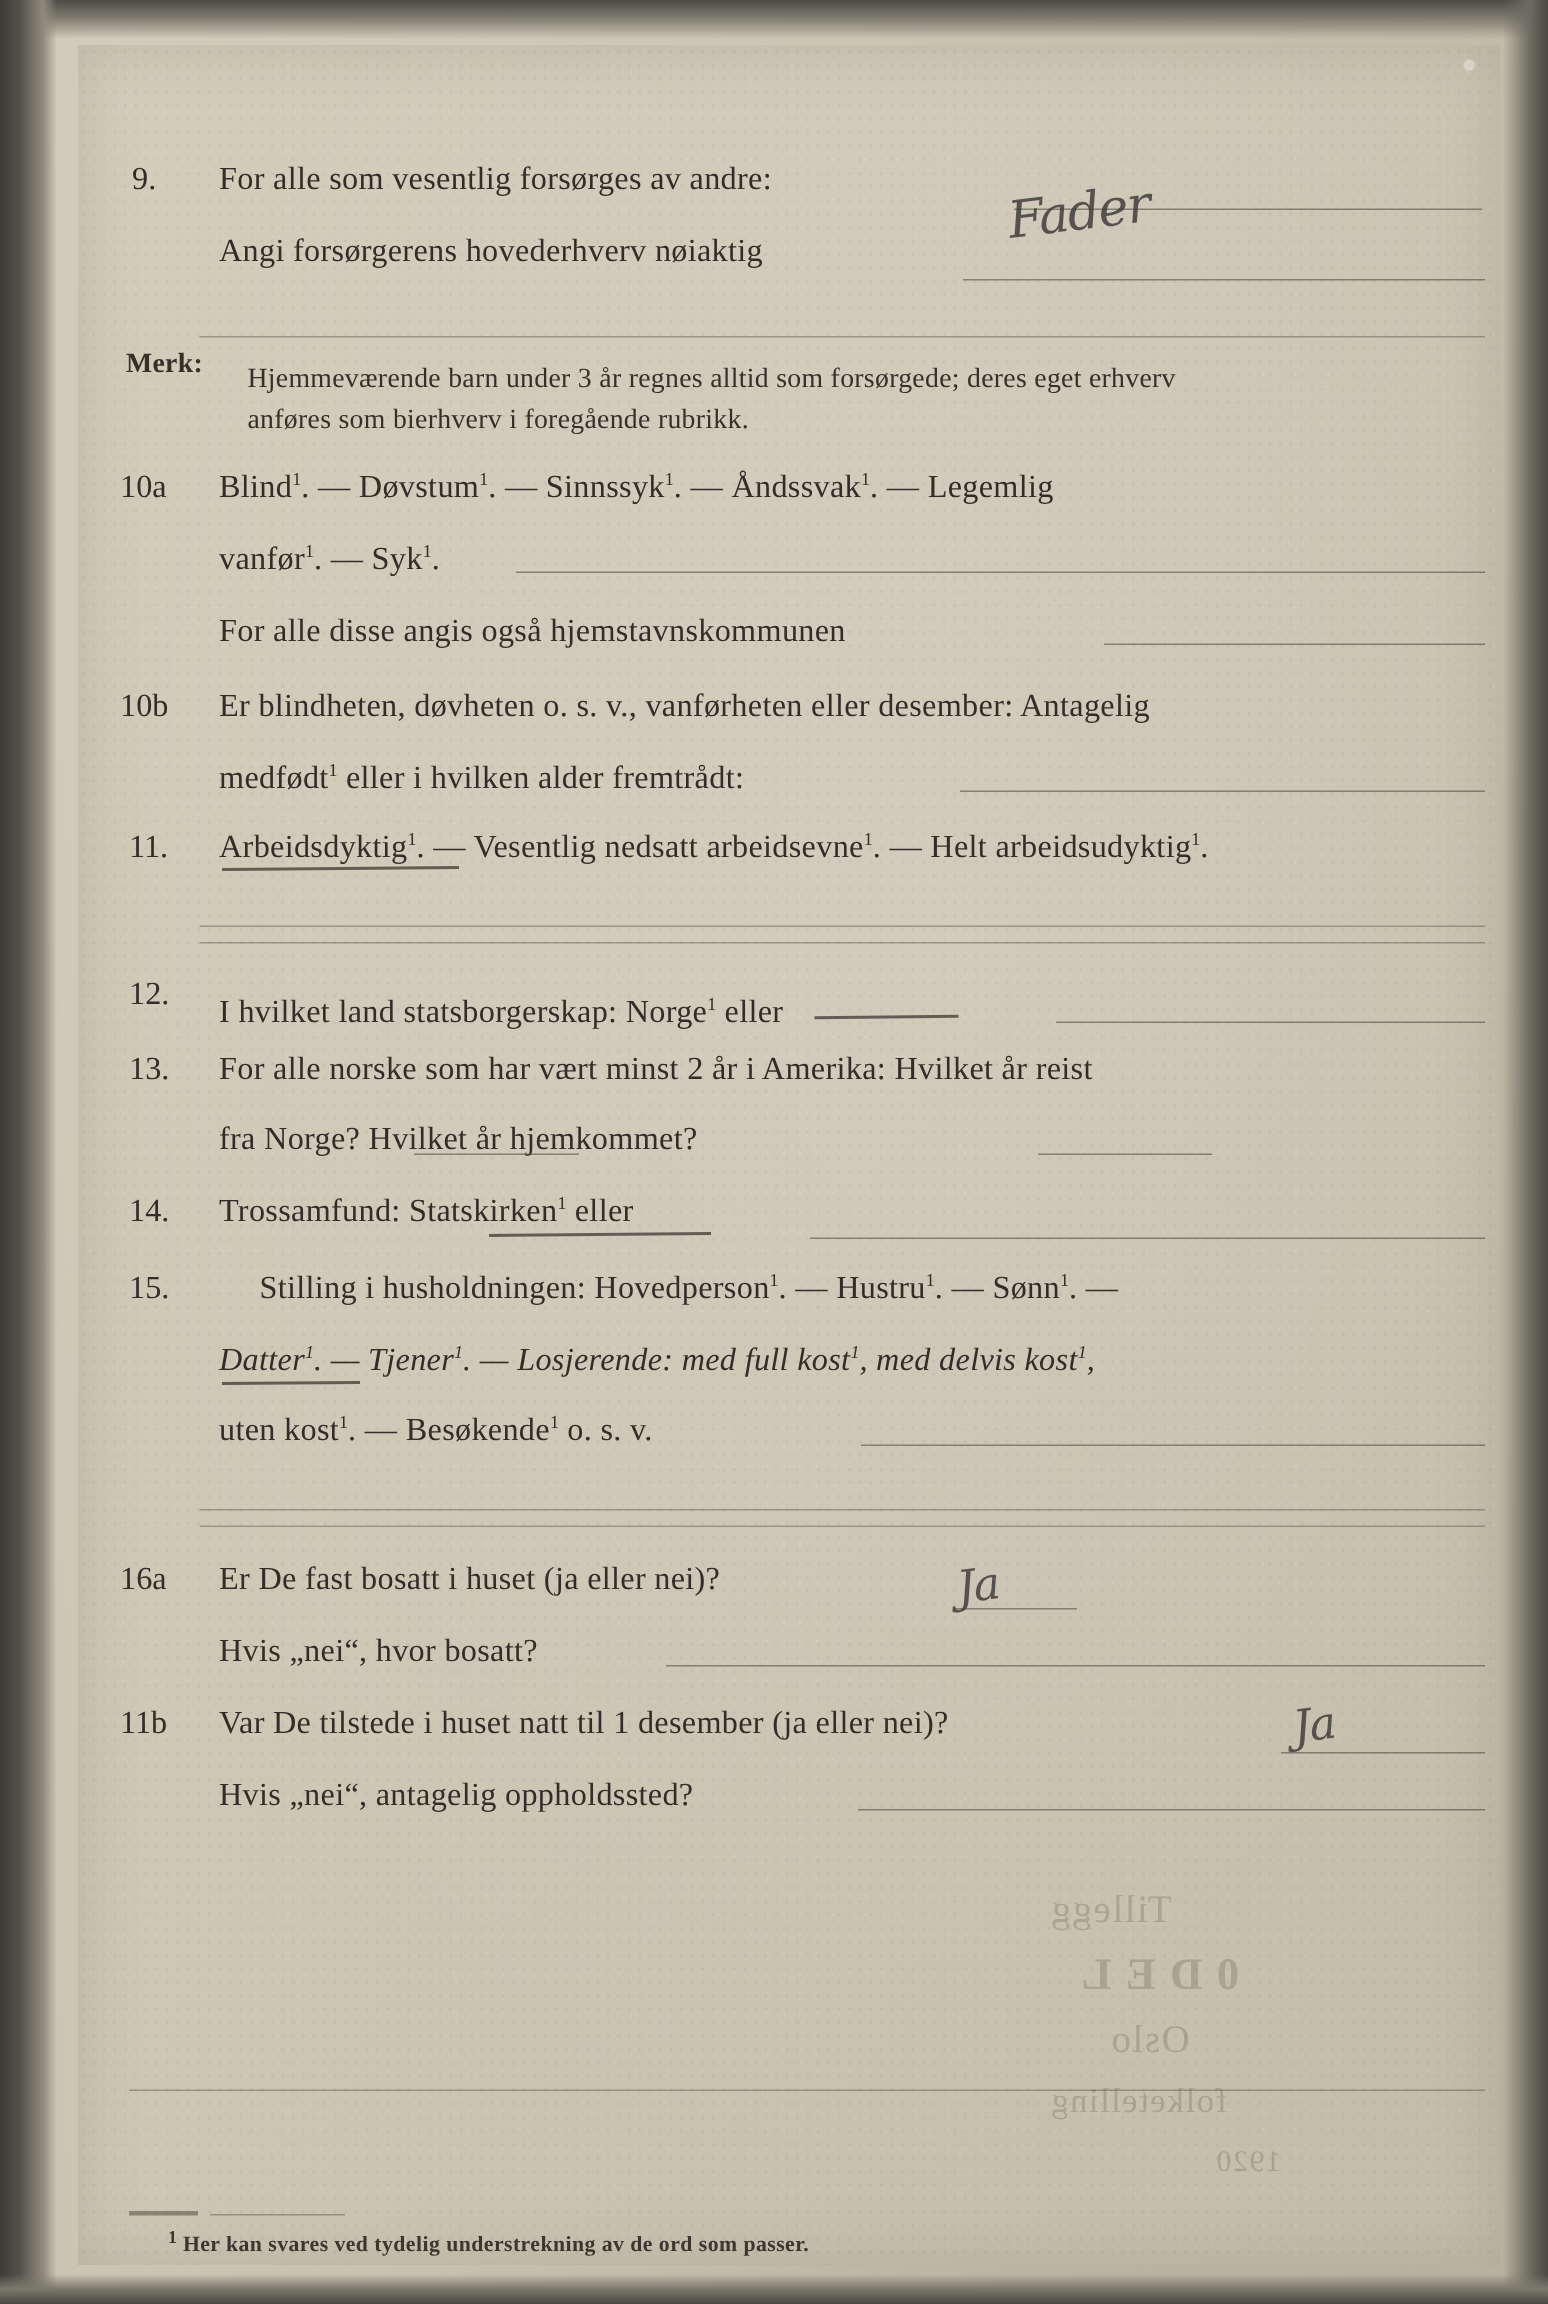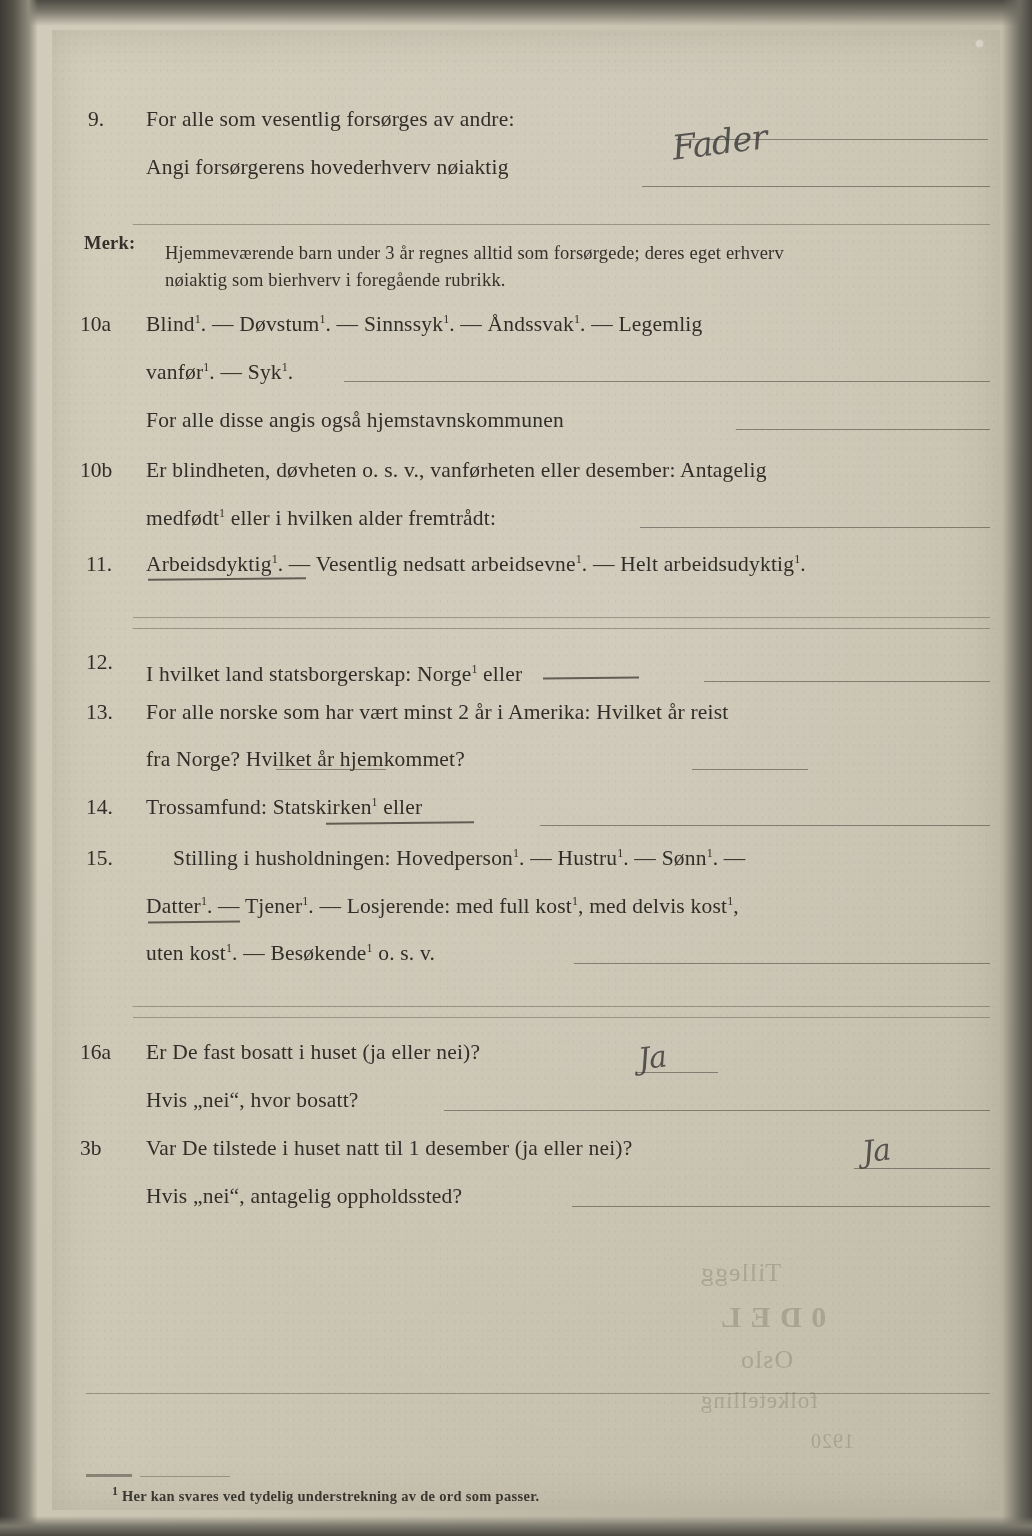--- a/index.html
+++ b/index.html
@@ -168,21 +168,21 @@
 
     <div class="row" style="left:146px; top:155px;">Angi forsørgerens hovederhverv nøiaktig</div>
     <div class="ln" style="left:642px; top:186px; width:348px;"></div>
 
     <div class="ink" style="left:672px; top:122px;">Fader</div>
 
     <div class="ln thin" style="left:133px; top:224px; width:857px;"></div>
 
     <div class="merk" style="left:84px; top:233px; font-weight:bold;">Merk:</div>
     <div class="merk" style="left:165px; top:243px;">Hjemmeværende barn under 3 år regnes alltid som forsørgede; deres eget erhverv</div>
-    <div class="merk" style="left:165px; top:270px;">nøiaktig som bierhverv i foregående rubrikk.</div>
+    <div class="merk" style="left:165px; top:270px;">anføres som bierhverv i foregående rubrikk.</div>
 
     <div class="num" style="left:80px; top:312px;">10a</div>
     <div class="row" style="left:146px; top:312px;">Blind<span class="sup">1</span>. — Døvstum<span class="sup">1</span>. — Sinnssyk<span class="sup">1</span>. — Åndssvak<span class="sup">1</span>. — Legemlig</div>
     <div class="row" style="left:146px; top:360px;">vanfør<span class="sup">1</span>. — Syk<span class="sup">1</span>.</div>
     <div class="ln" style="left:344px; top:381px; width:646px;"></div>
     <div class="row" style="left:146px; top:408px;">For alle disse angis også hjemstavnskommunen</div>
     <div class="ln" style="left:736px; top:429px; width:254px;"></div>
 
     <div class="num" style="left:80px; top:458px;">10b</div>
     <div class="row" style="left:146px; top:458px;">Er blindheten, døvheten o. s. v., vanførheten eller desember: Antagelig</div>
@@ -207,37 +207,37 @@
     <div class="ln" style="left:276px; top:769px; width:110px;"></div>
     <div class="ln" style="left:692px; top:769px; width:116px;"></div>
 
     <div class="num" style="left:86px; top:795px;">14.</div>
     <div class="row" style="left:146px; top:795px;">Trossamfund: Statskirken<span class="sup">1</span> eller</div>
     <div class="underline-hand" style="left:326px; top:822px; width:148px;"></div>
     <div class="ln" style="left:540px; top:825px; width:450px;"></div>
 
     <div class="num" style="left:86px; top:846px;">15.</div>
     <div class="row" style="left:146px; top:846px;margin-left:27px;">Stilling i husholdningen: Hovedperson<span class="sup">1</span>. — Hustru<span class="sup">1</span>. — Sønn<span class="sup">1</span>. —</div>
-    <div class="row" style="left:146px; top:894px;">Datter<span class="sup">1</span>. — Tjener<span class="sup">1</span>. — Losjerende: med full kost<span class="sup">1</span>, med delvis kost<span class="sup">1</span>,</div>
+    <div class="row" style="left:146px; top:894px;font-style:italic;">Datter<span class="sup">1</span>. — Tjener<span class="sup">1</span>. — Losjerende: med full kost<span class="sup">1</span>, med delvis kost<span class="sup">1</span>,</div>
     <div class="underline-hand" style="left:148px; top:921px; width:92px;"></div>
     <div class="row" style="left:146px; top:941px;">uten kost<span class="sup">1</span>. — Besøkende<span class="sup">1</span> o. s. v.</div>
     <div class="ln" style="left:574px; top:963px; width:416px;"></div>
 
     <div class="ln thin" style="left:133px; top:1006px; width:857px;"></div>
     <div class="ln thin" style="left:133px; top:1017px; width:857px;"></div>
 
     <div class="num" style="left:80px; top:1040px;">16a</div>
     <div class="row" style="left:146px; top:1040px;">Er De fast bosatt i huset (ja eller nei)?</div>
     <div class="ln" style="left:636px; top:1072px; width:82px;"></div>
     <div class="ink small" style="left:638px; top:1040px;">Ja</div>
 
     <div class="row" style="left:146px; top:1088px;">Hvis „nei“, hvor bosatt?</div>
     <div class="ln" style="left:444px; top:1110px; width:546px;"></div>
 
-    <div class="num" style="left:80px; top:1136px;">3b</div>
+    <div class="num" style="left:80px; top:1136px;">11b</div>
     <div class="row" style="left:146px; top:1136px;">Var De tilstede i huset natt til 1 desember (ja eller nei)?</div>
     <div class="ln" style="left:854px; top:1168px; width:136px;"></div>
     <div class="ink small" style="left:862px; top:1133px;">Ja</div>
 
     <div class="row" style="left:146px; top:1184px;">Hvis „nei“, antagelig oppholdssted?</div>
     <div class="ln" style="left:572px; top:1206px; width:418px;"></div>
 
     <div class="ln thin" style="left:86px; top:1393px; width:904px;"></div>
     <div class="staple" style="left:86px; top:1474px;"></div>
     <div class="ln thin" style="left:140px; top:1476px; width:90px;"></div>

